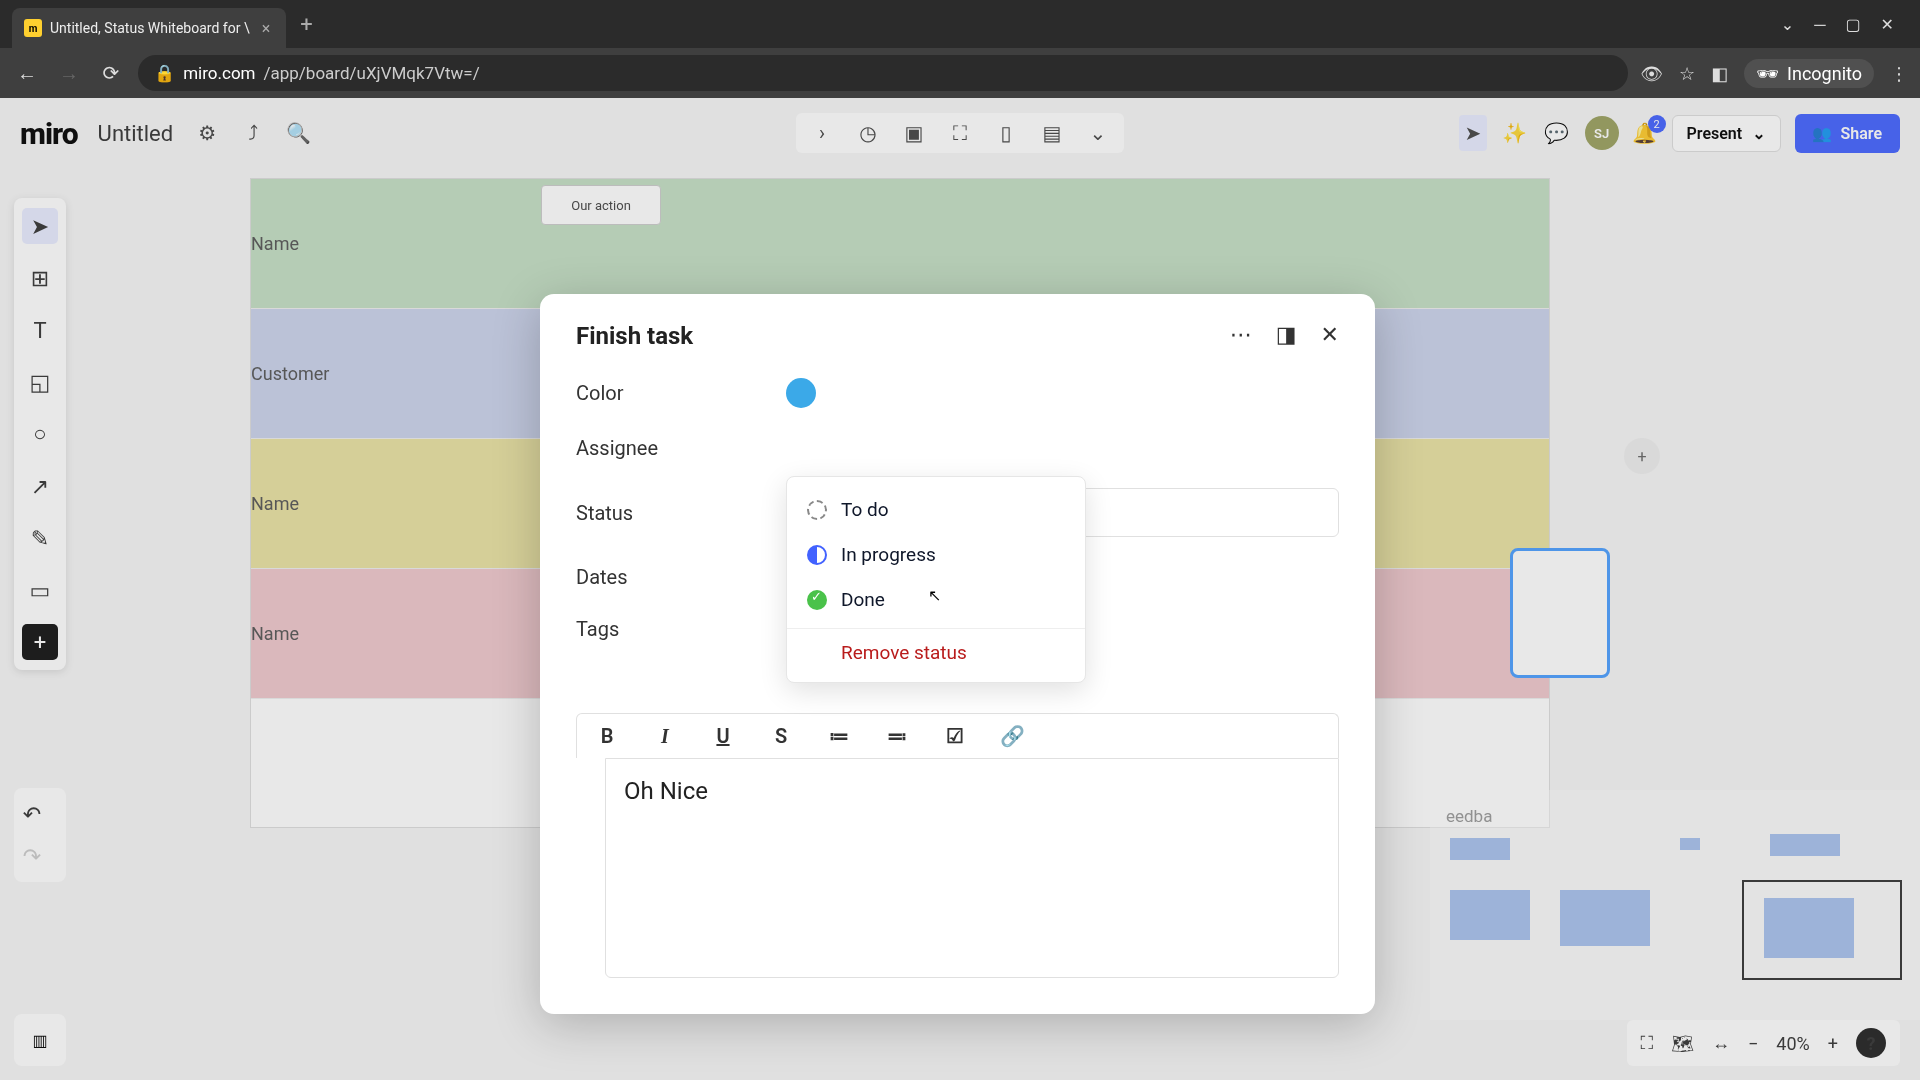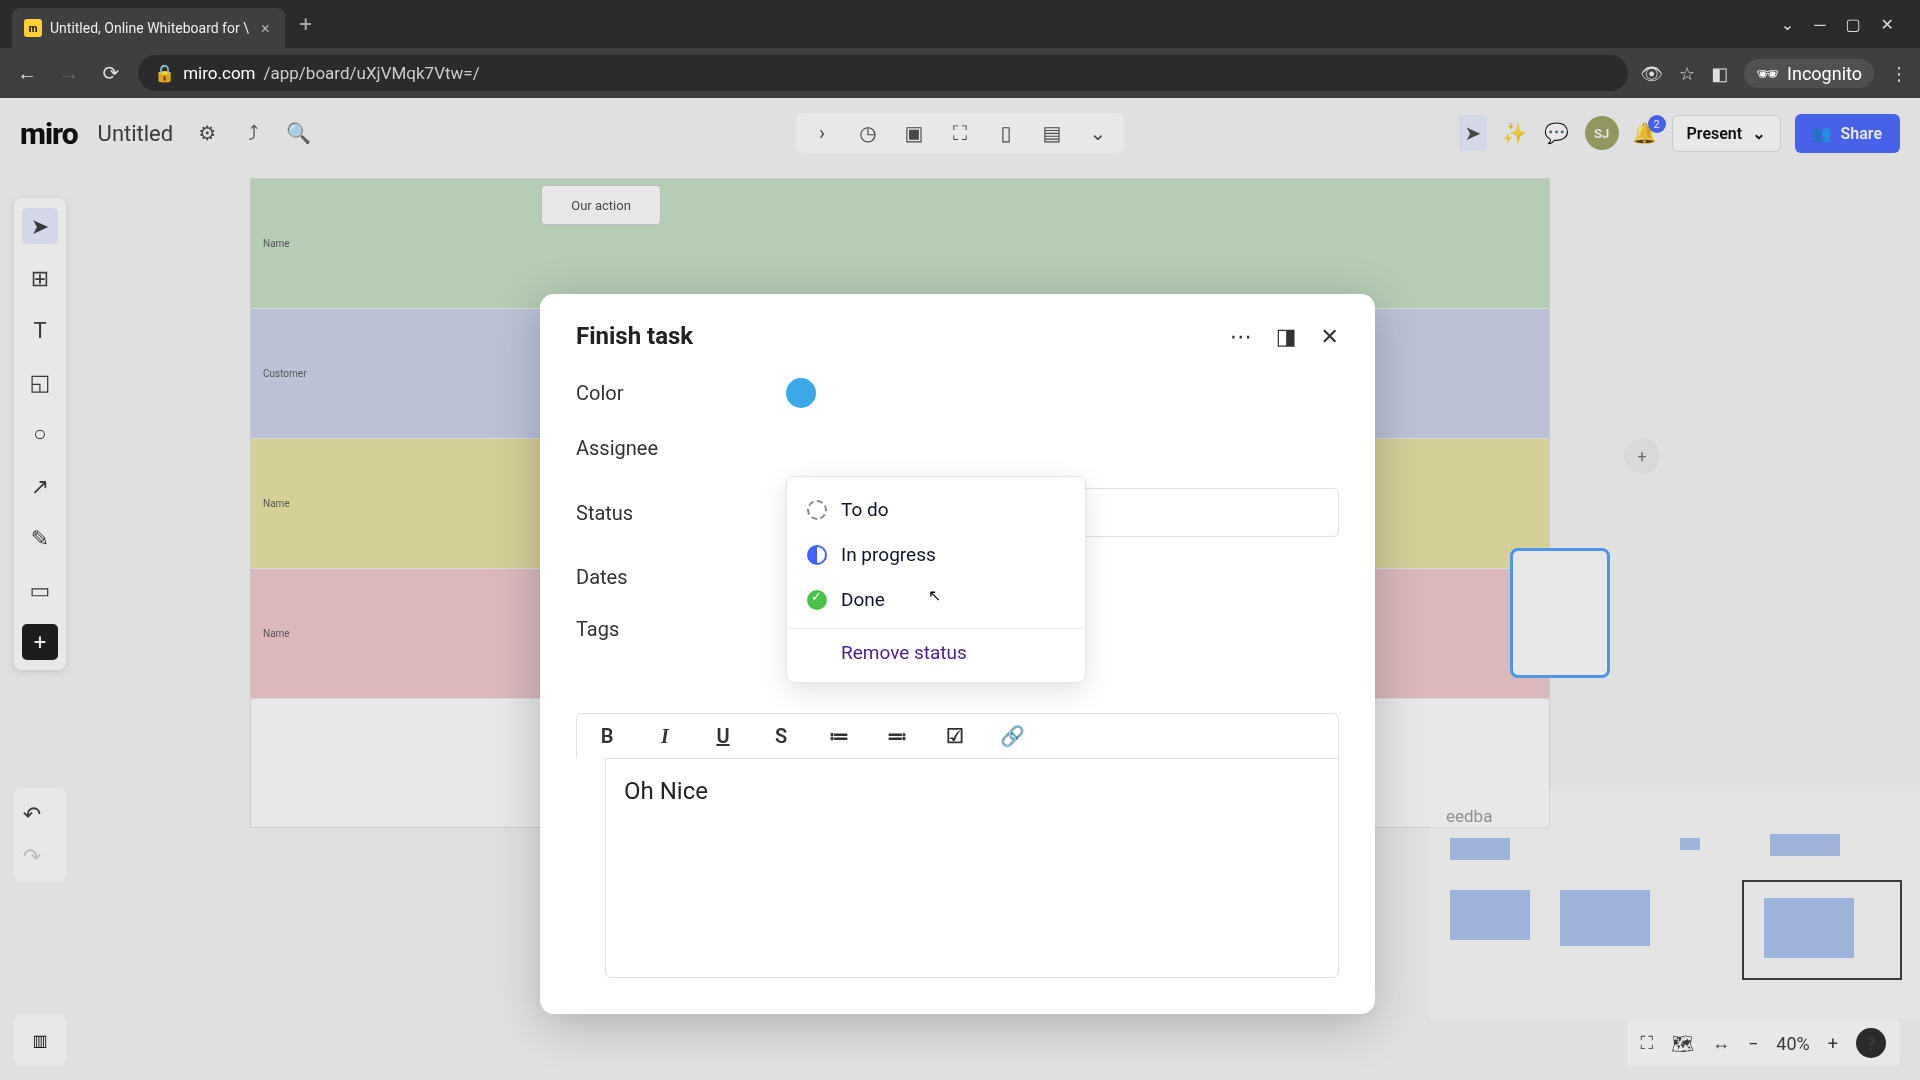--- a/index.html
+++ b/index.html
@@ -45,51 +45,51 @@
 .left-toolbar { position: absolute; left: 14px; top: 100px; width: 52px; background: #fff; border-radius: 8px; box-shadow: 0 2px 8px rgba(0,0,0,0.12); display: flex; flex-direction: column; align-items: center; padding: 10px 0; gap: 16px; z-index: 1; }
 .tool-icon { width: 36px; height: 36px; display: flex; align-items: center; justify-content: center; cursor: pointer; border-radius: 5px; font-size: 22px; color: #333; }
 .tool-icon.active { background: #e8ecff; }
 .tool-add { background: #111; color: #fff; border-radius: 5px; }
 .undo-redo { position: absolute; left: 14px; top: 690px; width: 52px; background: #fff; border-radius: 8px; display: flex; flex-direction: column; padding: 8px 0; gap: 6px; z-index: 1; }
 .panel-toggle { position: absolute; left: 14px; bottom: 14px; width: 52px; height: 52px; background: #fff; border-radius: 8px; display: flex; align-items: center; justify-content: center; z-index: 1; cursor: pointer; }
 
 
 .canvas { position: absolute; left: 120px; top: 80px; right: 0; bottom: 0; z-index: 1; }
 .canvas .frame { position: absolute; left: 130px; top: 0; width: 1300px; height: 650px; border: 1px solid #ddd; background: #fff; }
-.frame-row { height: 130px; border-bottom: 1px solid #eee; display: flex; align-items: center; padding-left: 12px; font-size: 10px; color: #555; }
+.frame-row { height: 130px; border-bottom: 1px solid #eee; display: flex; align-items: center; font-size: 18px; color: #555; }
 .frame-row.green { background: #c4dfc4; }
 .frame-row.blue { background: #cad3ec; }
 .frame-row.yellow { background: #e9e2a2; }
 .frame-row.pink { background: #efc7cc; }
 .action-box { position: absolute; width: 120px; height: 40px; background: #fff; border: 1px solid #ccc; border-radius: 4px; display: flex; align-items: center; justify-content: center; font-size: 13px; color: #444; }
 .blue-box { position: absolute; left: 360px; top: 126px; width: 120px; height: 80px; background: #3f4de0; border-radius: 8px; }
 .card-sel { position: absolute; right: 310px; top: 370px; width: 100px; height: 130px; border: 3px solid #4a9eff; border-radius: 8px; background: #fff; }
 .plus-circ { position: absolute; right: 260px; top: 260px; width: 36px; height: 36px; border-radius: 50%; background: #eee; display: flex; align-items: center; justify-content: center; color: #666; }
 
 
 .modal { position: absolute; left: 540px; top: 196px; width: 835px; background: #fff; border-radius: 14px; box-shadow: 0 10px 48px rgba(0,0,0,0.22); z-index: 20; padding: 28px 36px 36px; }
-.modal-header { display: flex; align-items: center; gap: 28px; }
+.modal-header { display: flex; align-items: flex-start; gap: 28px; }
 .modal-title { font-size: 24px; font-weight: 700; color: #222; }
 .modal-hdr-icons { margin-left: auto; display: flex; gap: 24px; align-items: center; }
 .modal-hdr-icons span { cursor: pointer; font-size: 22px; color: #333; }
 .close-x { font-size: 26px; }
 
 .field-row { display: flex; align-items: center; margin-top: 28px; }
 .field-label { width: 210px; font-size: 20px; color: #333; }
 .color-swatch { width: 30px; height: 30px; background: #3ba9e8; border-radius: 50%; }
 .status-input { flex: 1; border: 1px solid #e0e0e0; border-radius: 6px; padding: 12px 14px; font-size: 19px; color: #555; cursor: pointer; }
 
 .status-dropdown { position: absolute; left: 246px; top: 182px; width: 300px; background: #fff; border: 1px solid #e6e6e6; border-radius: 8px; box-shadow: 0 8px 28px rgba(0,0,0,0.12); z-index: 30; padding: 10px 0; }
 .dd-item { display: flex; align-items: center; gap: 14px; padding: 11px 20px; font-size: 19px; color: #0f172a; cursor: pointer; }
 .dd-icon { width: 20px; height: 20px; border-radius: 50%; display: inline-block; }
 .dd-icon.todo { border: 2px dashed #888; }
 .dd-icon.inprog { background: linear-gradient(90deg, #4262ff 50%, #fff 50%); border: 2px solid #4262ff; }
 .dd-icon.done { background: #4ac24a; position: relative; }
 .dd-icon.done::after { content: '✓'; color: #fff; position: absolute; left: 4px; top: -1px; font-size: 13px; }
-.dd-remove { padding: 12px 20px 8px 54px; color: #4c1d95; font-size: 19px; cursor: pointer; border-top: 1px solid #eee; margin-top: 6px; }
+.dd-remove { padding: 12px 20px 8px 54px; color: #b91c1c; font-size: 19px; cursor: pointer; border-top: 1px solid #eee; margin-top: 6px; }
 
 .editor-toolbar { margin-top: 72px; border: 1px solid #e0e0e0; border-bottom: none; border-radius: 6px 6px 0 0; padding: 10px 16px; display: flex; gap: 30px; align-items: center; font-size: 20px; }
 .fmt-btn { cursor: pointer; color: #333; font-weight: 600; width: 28px; text-align: center; }
 .fmt-btn.italic { font-style: italic; font-family: serif; }
 .fmt-btn.underline { text-decoration: underline; }
 .editor-body { border: 1px solid #e0e0e0; border-radius: 0 0 6px 6px; padding: 18px; min-height: 220px; font-size: 24px; color: #222; margin-left: 29px; }
 
 
 .br-controls { position: absolute; right: 20px; bottom: 14px; display: flex; align-items: center; gap: 18px; background: #fff; padding: 8px 14px; border-radius: 6px; z-index: 1; }
 .br-controls span { cursor: pointer; font-size: 18px; color: #333; }
@@ -103,21 +103,21 @@
 .mm-block { position: absolute; background: #a7c1ee; }
 
 .cursor-ptr { position: absolute; left: 928px; top: 488px; font-size: 16px; z-index: 40; }
 </style>
 </head>
 <body>
 
 <div class="browser-chrome">
   <div class="tab">
     <span class="tab-favicon">m</span>
-    <span>Untitled, Online Whiteboard for \</span>
+    <span>Untitled, Status Whiteboard for \</span>
     <span class="tab-close">×</span>
   </div>
   <span class="tab-add">+</span>
   <div class="window-controls">
     <span>⌄</span>
     <span>─</span>
     <span>▢</span>
     <span>✕</span>
   </div>
 </div>

